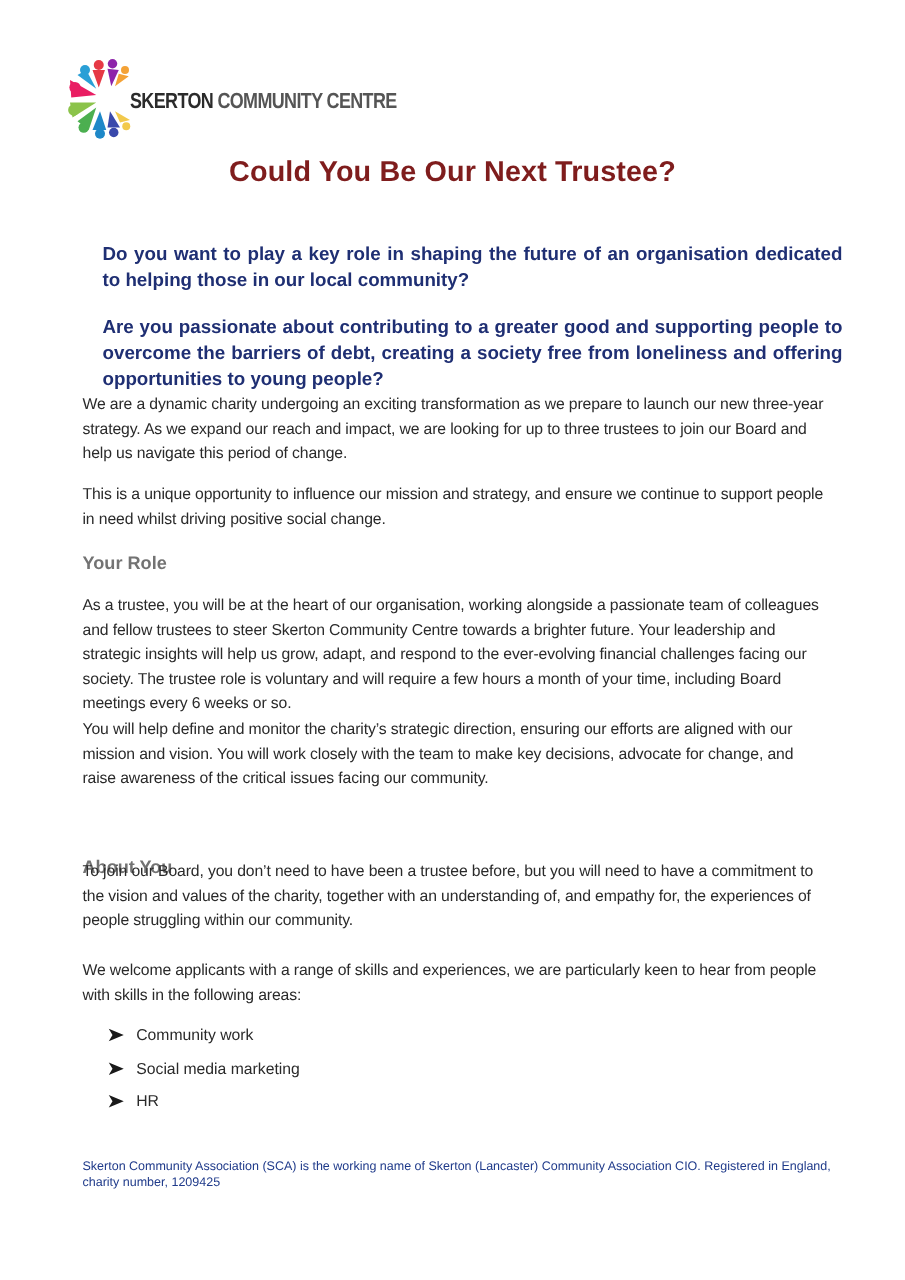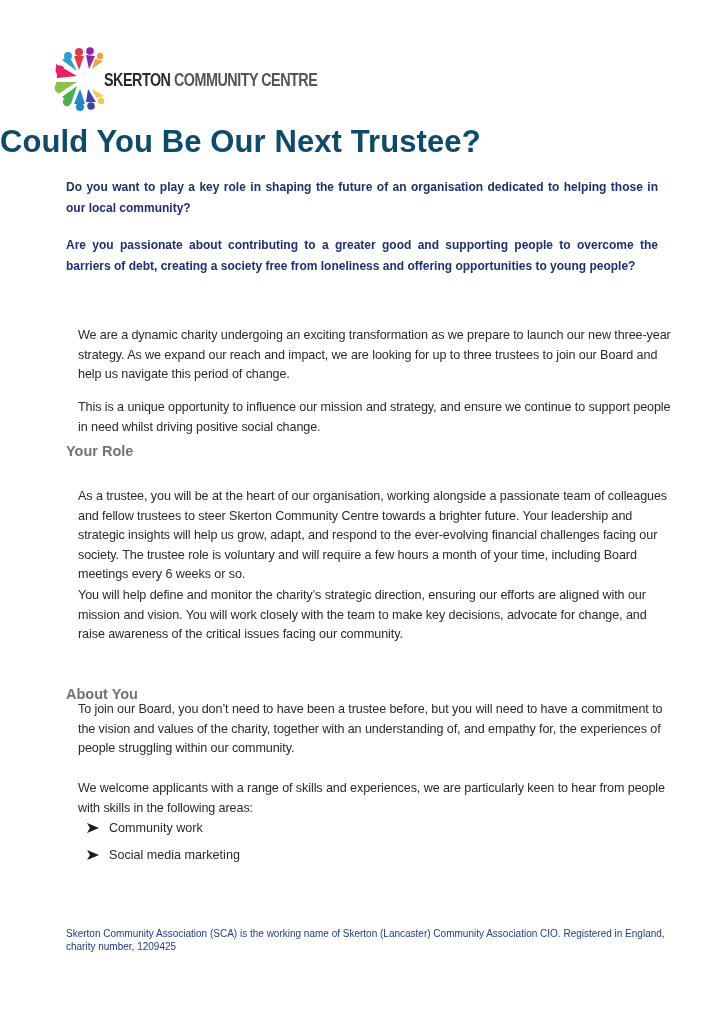--- a/index.html
+++ b/index.html
@@ -48,49 +48,49 @@
   }
   .logo-text .w1 { color: #2b2b2b; }
   .logo-text .w2 { color: #555555; font-weight: bold; }
 
   
   .title {
     position: absolute;
     left: 0;
     width: 724px;
     top: 124px;
-    text-align: left;
-    font-weight: bold;
-    font-size: 31px;
-    color: #0c4a6e;
+    text-align: center;
+    font-weight: bold;
+    font-size: 23px;
+    color: #7f1d1d;
     margin: 0;
     letter-spacing: 0.1px;
   }
   .lead {
     position: absolute;
     left: 66px;
     width: 592px;
     font-weight: bold;
-    font-size: 12px;
+    font-size: 15px;
     line-height: 21px;
     color: #1f2f73;
     text-align: justify;
-    margin: 0;
+    margin: 16px;
   }
   .lead.l1 { top: 177px; }
   .lead.l2 { top: 235px; }
 
   .para {
     position: absolute;
     left: 66px;
     width: 594px;
     font-size: 12.6px;
     line-height: 19.5px;
     color: #2a2a2a;
-    margin: 12px;
+    margin: 0;
     letter-spacing: -0.1px;
   }
   .para.p1 { top: 314px; }
   .para.p2 { top: 386px; }
   .para.p3 { top: 475px; }
   .para.p4 { top: 574px; }
   .para.p5 { top: 688px; }
   .para.p6 { top: 767px; }
 
   .heading {
@@ -196,16 +196,22 @@
           <path d="M1 1 L13 6 L1 11 L4 6 Z" fill="#1a1a1a"></path>
         </svg>
       <span>Community work</span>
     </li>
     <li>
       <svg class="arrow" viewBox="0 0 14 12">
           <path d="M1 1 L13 6 L1 11 L4 6 Z" fill="#1a1a1a"></path>
         </svg>
       <span>Social media marketing</span>
     </li>
+    <li>
+      <svg class="arrow" viewBox="0 0 14 12">
+          <path d="M1 1 L13 6 L1 11 L4 6 Z" fill="#1a1a1a"></path>
+        </svg>
+      <span>HR</span>
+    </li>
   </ul>
 
   <p class="footer">Skerton Community Association (SCA) is the working name of Skerton (Lancaster) Community Association CIO. Registered in England, charity number, 1209425</p>
 </div>
 
 </body></html>

